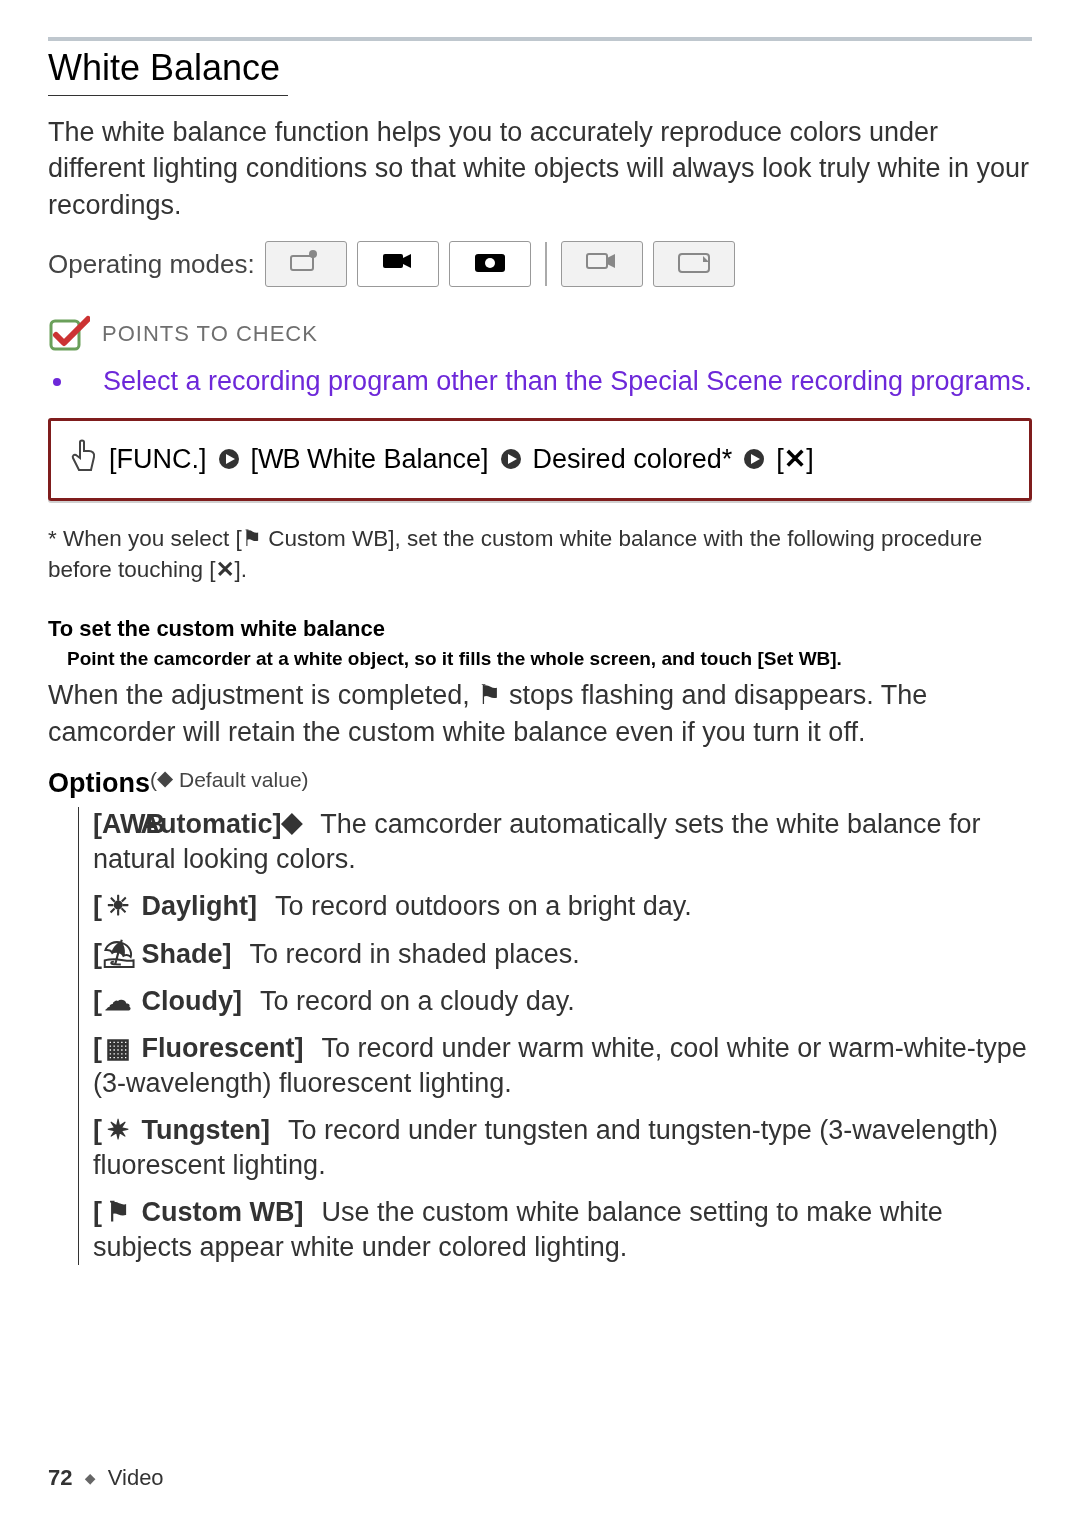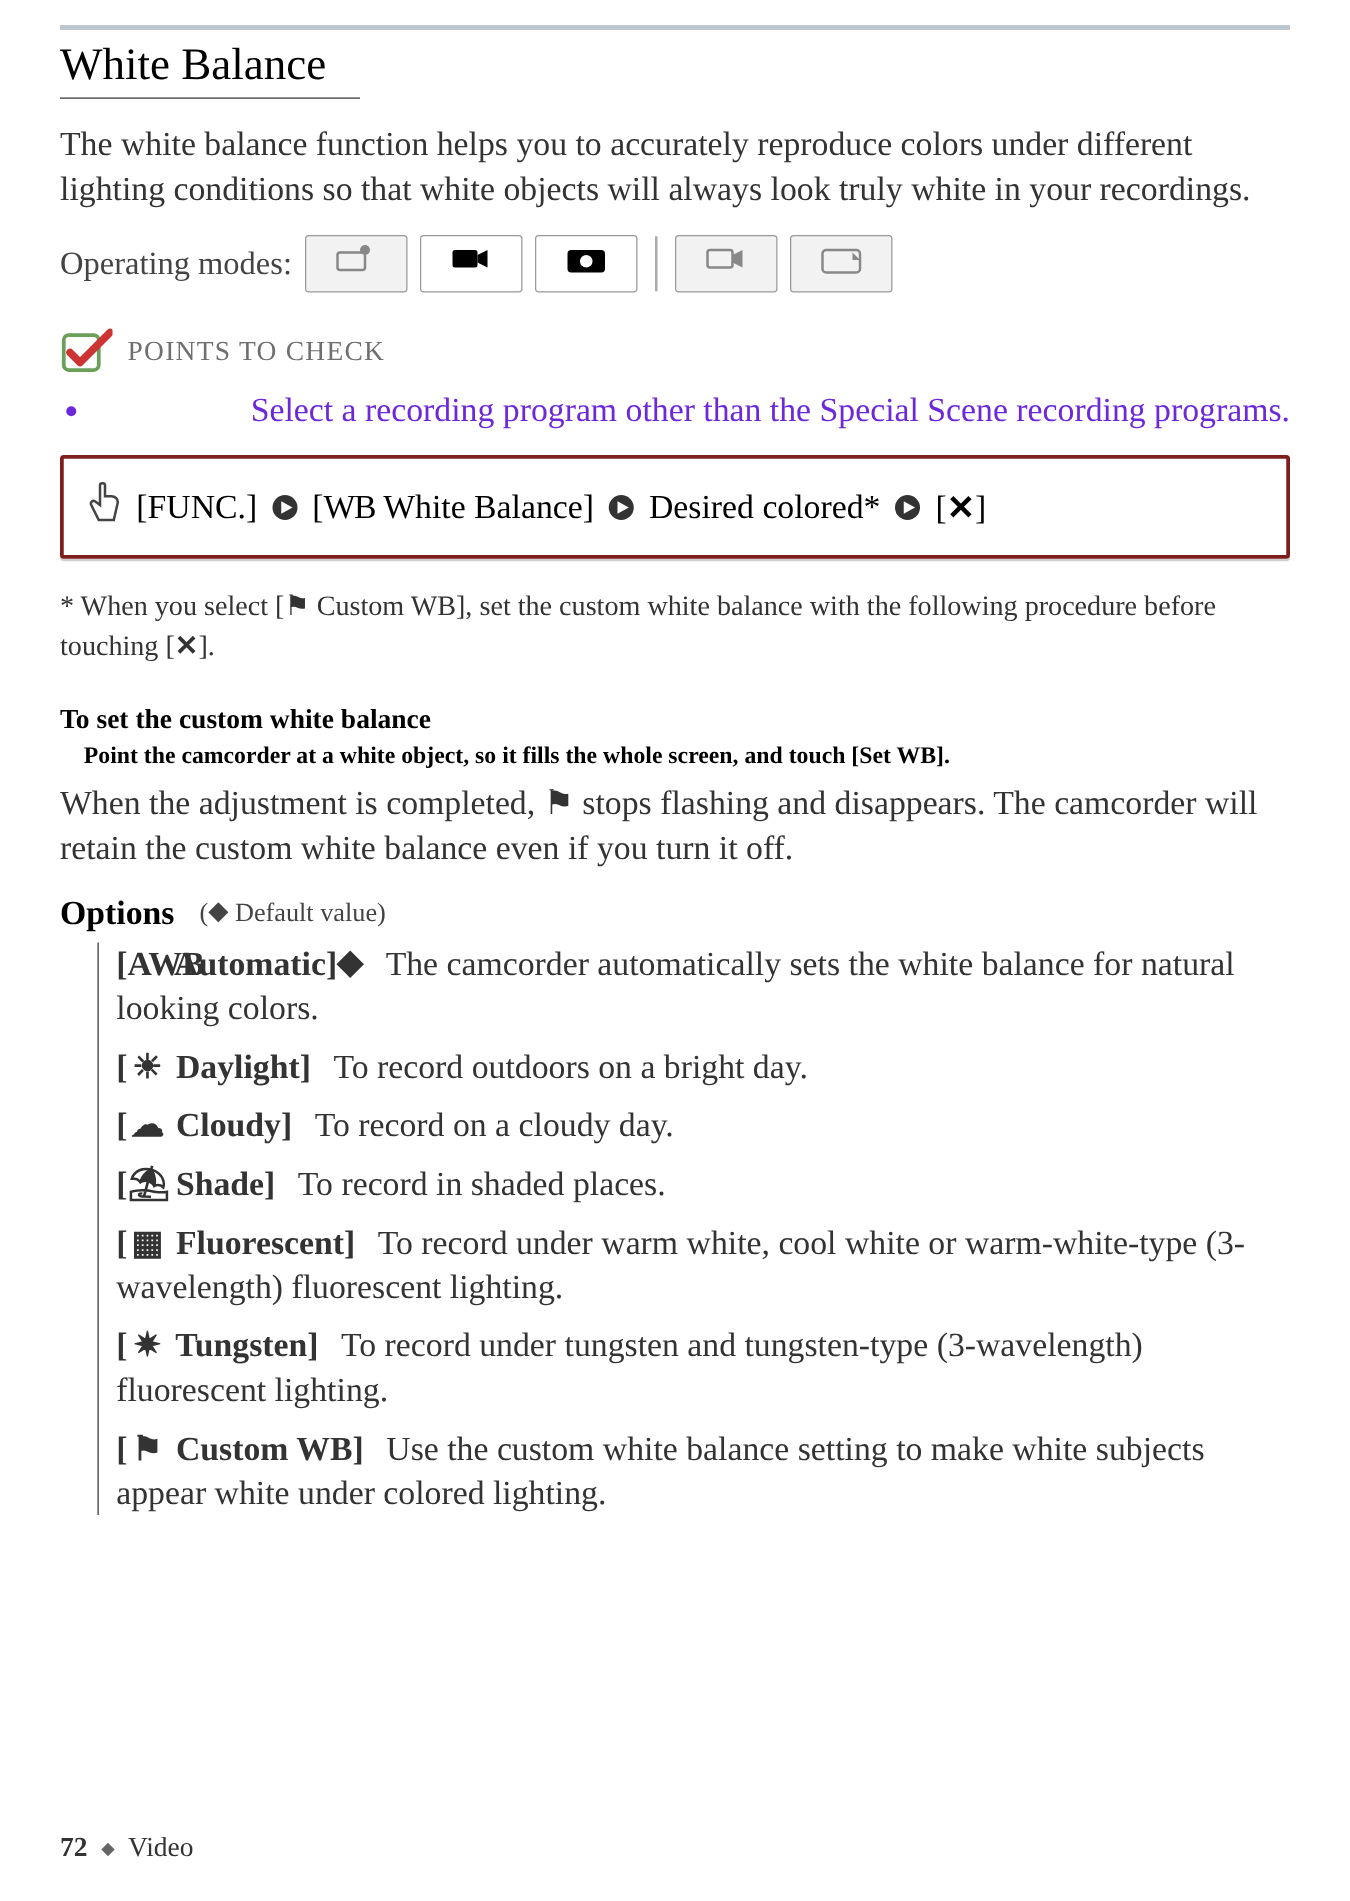--- a/index.html
+++ b/index.html
@@ -7,24 +7,23 @@
     padding: 0;
     background: #fff;
     font-family: Arial, Helvetica, sans-serif;
     font-size: 26px;
     color: #000;
     -webkit-font-smoothing: antialiased;
   }
   .page {
     width: 1080px;
     min-height: 1521px;
-    padding: 20px 48px 30px 48px;
+    padding: 37px 48px 30px 48px;
     box-sizing: border-box;
     position: relative;
-    font-family: Liberation Serif, serif;
   }
   .top-rule {
     height: 4px;
     background: #bfc7ce;
     margin-bottom: 6px;
   }
   h1.section-title {
     font-size: 36px;
     font-weight: 400;
     letter-spacing: 0px;
@@ -146,22 +145,21 @@
   .subhead2 {
     font-weight: bold;
     font-size: 19px;
     line-height: 1.35;
     margin-bottom: 6px;
     margin-left: 19px;
   }
 
   .options-head {
     display: flex;
-    align-items: center;
-    gap: 20px;
+    align-items: flex-start;
     margin: 18px 0 8px 0;
   }
   .options-title {
     font-weight: bold;
     font-size: 27px;
   }
   .options-note {
     font-size: 21px;
     color: #444;
   }
@@ -321,22 +319,22 @@
     <span class="options-title">Options</span>
     <span class="options-note">
       <span>(</span><span class="diamond">◆</span><span> Default value)</span>
     </span>
   </div>
 
   <div class="options-list" id="options-list">
 
   <div class="opt"><span class="name">[<span class="icon-span">AWB</span> Automatic]<span class="diamond">◆</span></span><span class="desc">The camcorder automatically sets the white balance for natural looking colors.</span></div>
       <div class="opt"><span class="name">[<span class="icon-span">☀</span> Daylight]</span><span class="desc">To record outdoors on a bright day.</span></div>
+      <div class="opt"><span class="name">[<span class="icon-span">⛱</span> Shade]</span><span class="desc">To record in shaded places.</span></div>
       <div class="opt"><span class="name">[<span class="icon-span">☁</span> Cloudy]</span><span class="desc">To record on a cloudy day.</span></div>
-      <div class="opt"><span class="name">[<span class="icon-span">⛱</span> Shade]</span><span class="desc">To record in shaded places.</span></div>
       <div class="opt"><span class="name">[<span class="icon-span">▦</span> Fluorescent]</span><span class="desc">To record under warm white, cool white or warm-white-type (3-wavelength) fluorescent lighting.</span></div>
       <div class="opt"><span class="name">[<span class="icon-span">✷</span> Tungsten]</span><span class="desc">To record under tungsten and tungsten-type (3-wavelength) fluorescent lighting.</span></div>
       <div class="opt"><span class="name">[<span class="icon-span">⚑</span> Custom WB]</span><span class="desc">Use the custom white balance setting to make white subjects appear white under colored lighting.</span></div>
     </div>
 
   <div class="footer">
     <span class="pg">72</span>
     &nbsp;<span class="diamond">◆</span>&nbsp;
     <span>Video</span>
   </div>

